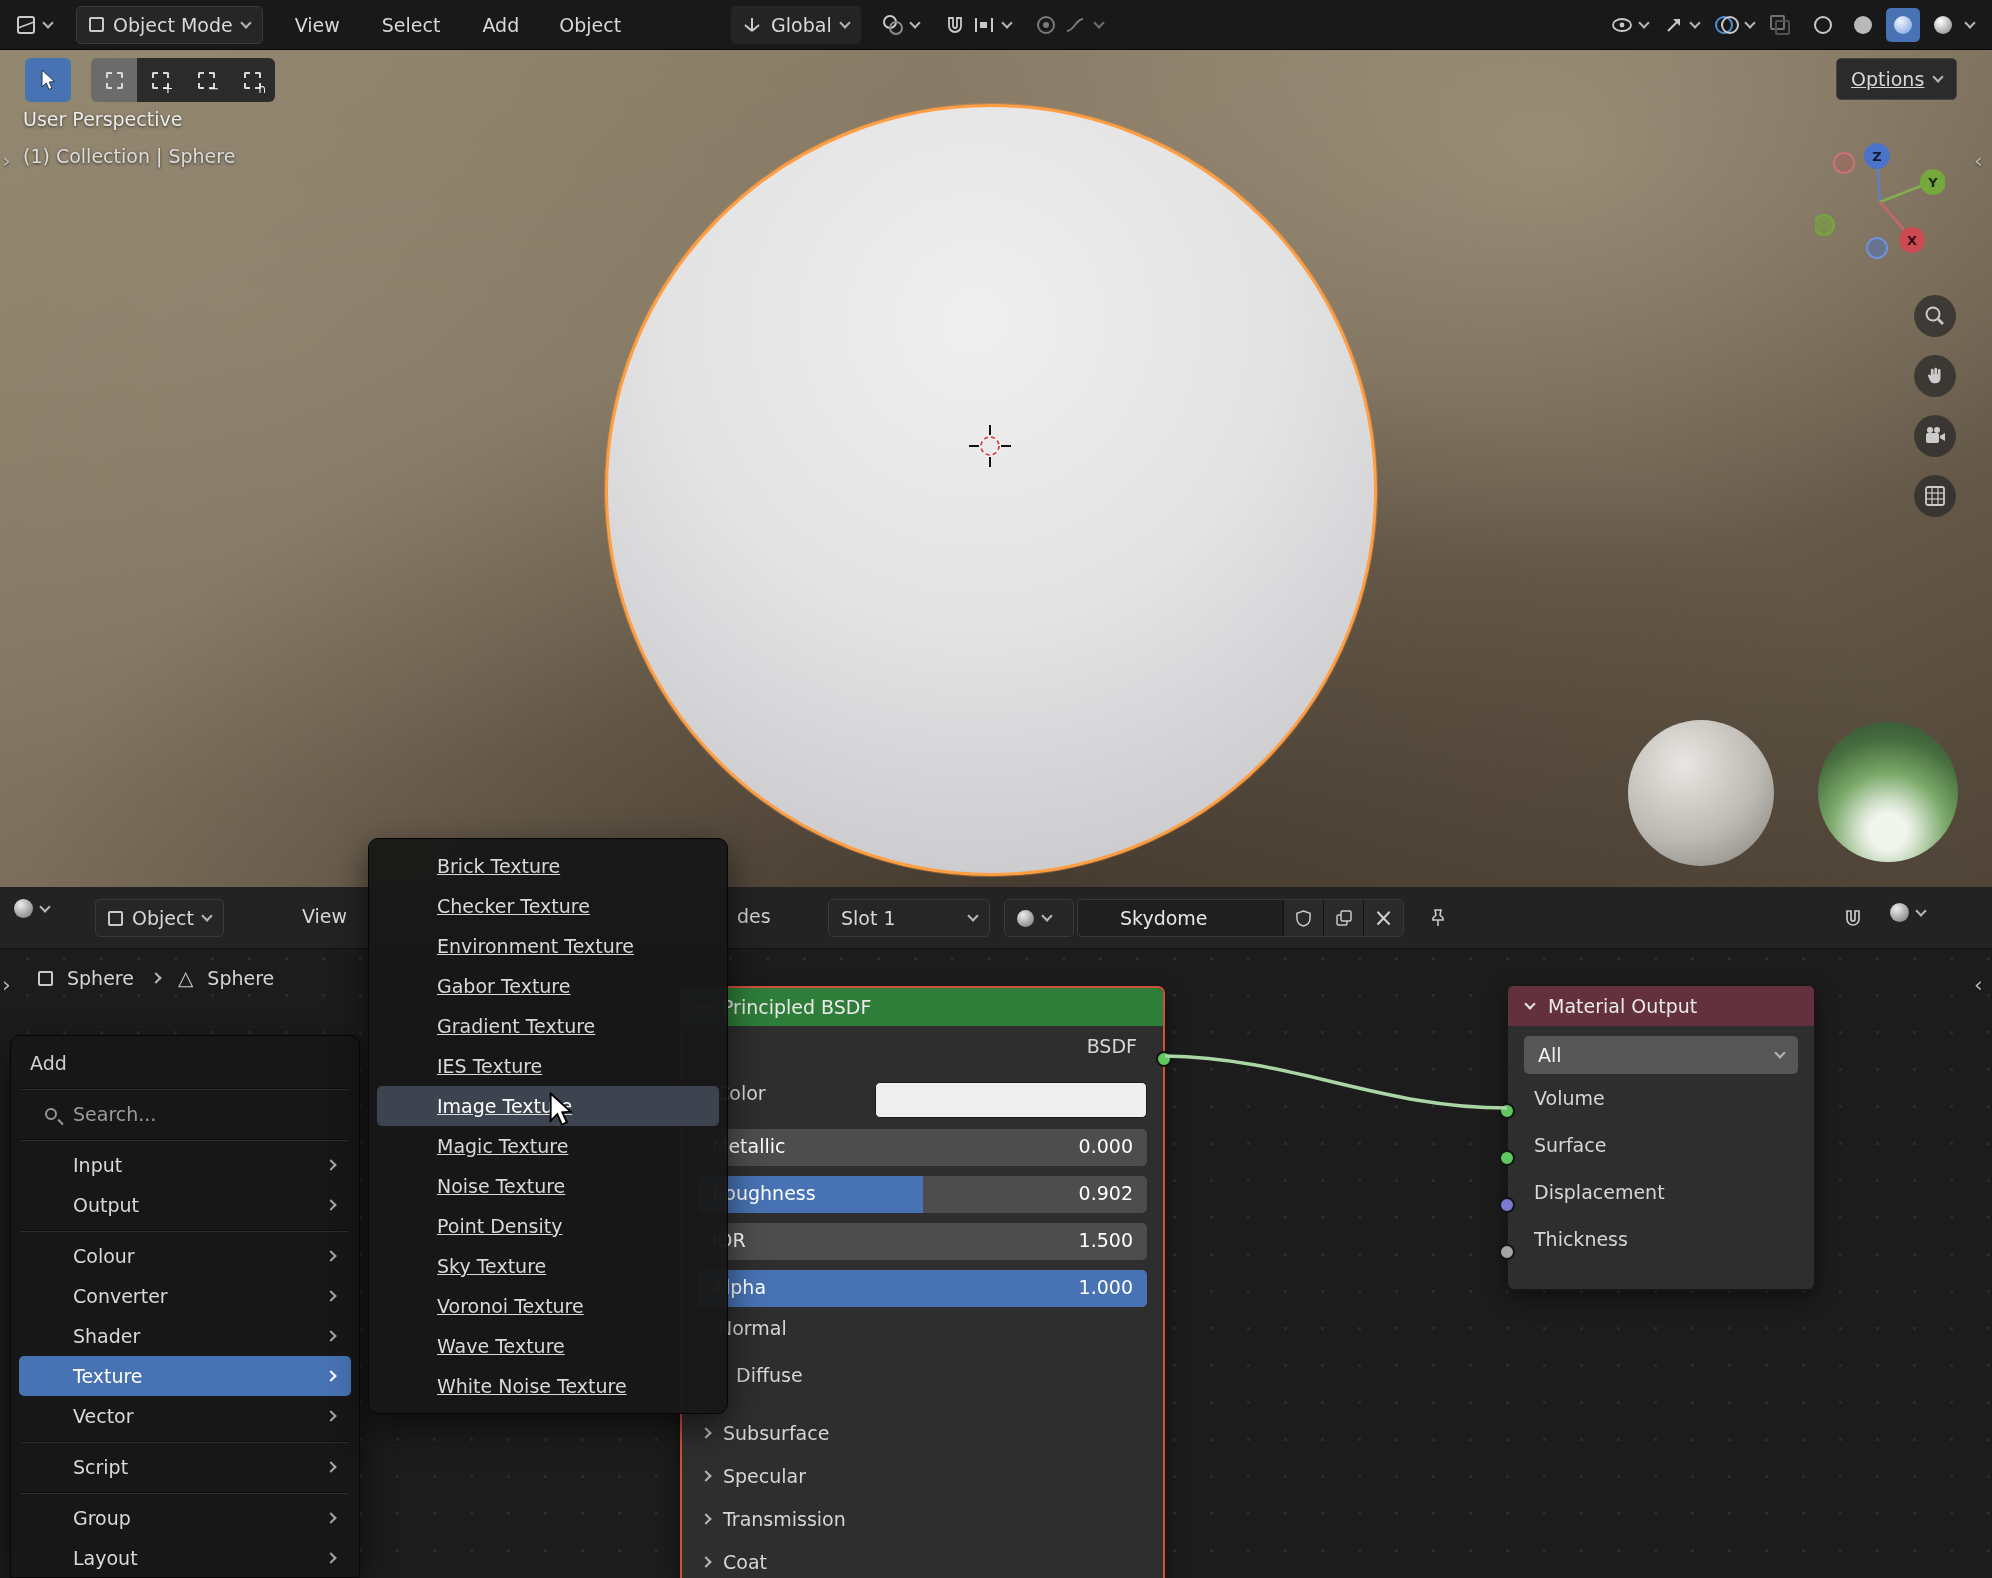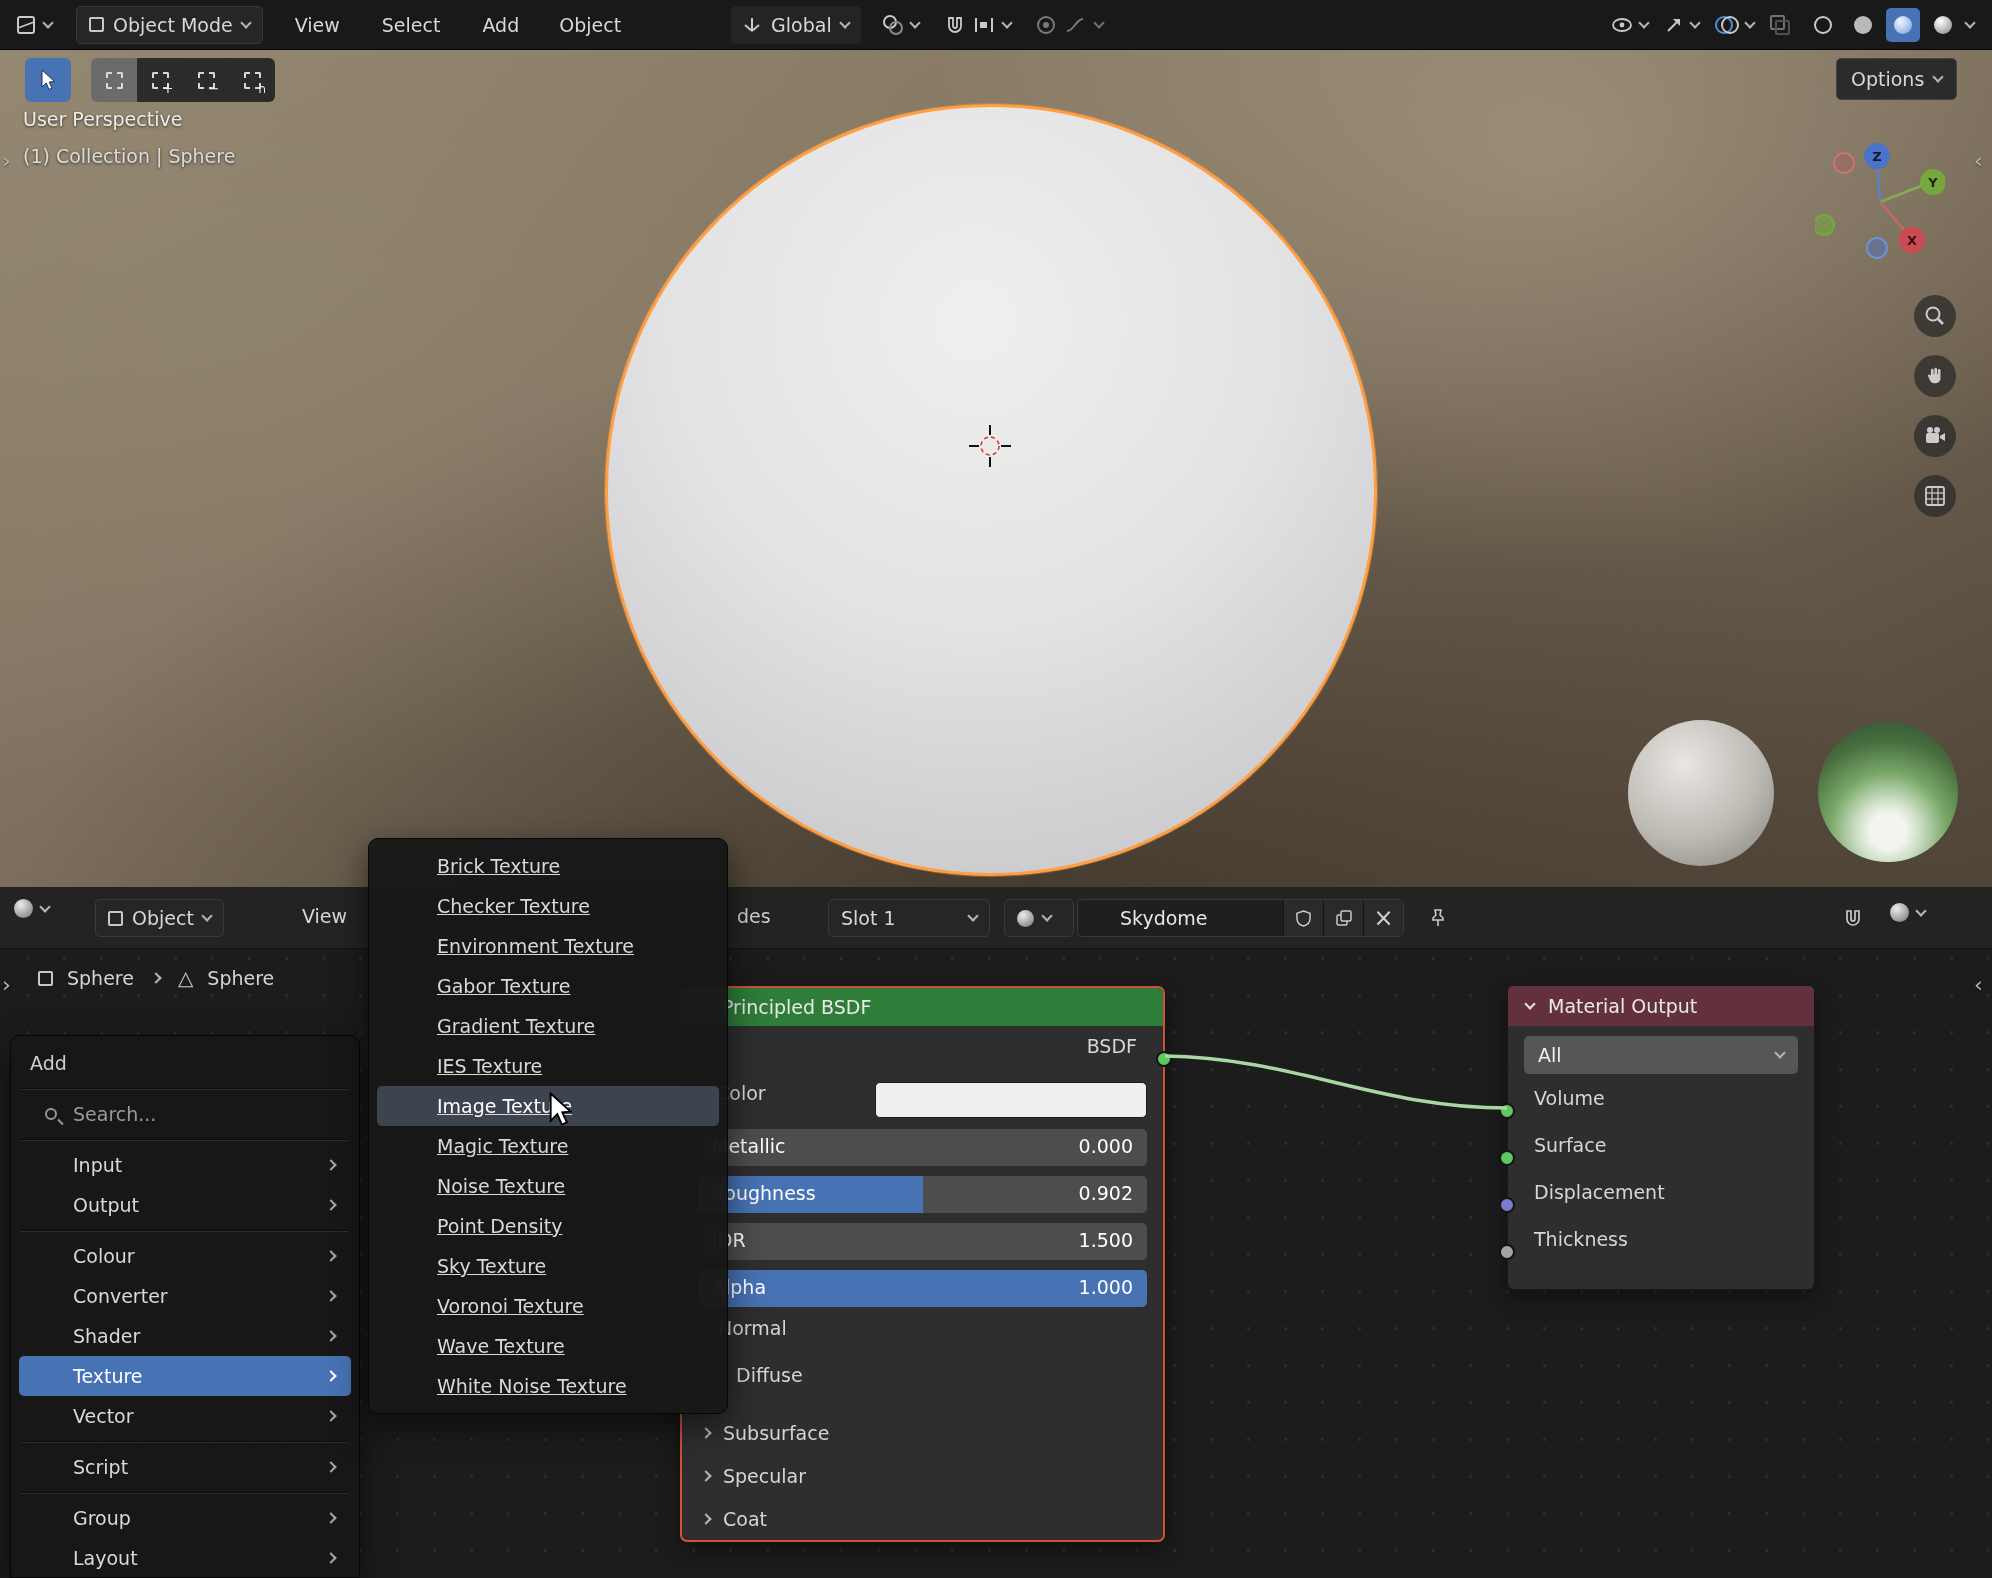--- a/index.html
+++ b/index.html
@@ -209,21 +209,21 @@
             </span>
           </span>
       </div>
     </div>
 
     <div class="abs vp-text" style="left:23px;top:58px;font-size:19px;color:#ececec;">User Perspective</div>
     <div class="abs vp-text" style="left:23px;top:95px;font-size:19px;color:#dcdcdc;">(1) Collection | Sphere</div>
     <span class="abs edge-chev" style="left:2px;top:98px;">›</span>
     <span class="abs edge-chev" style="left:1974px;top:98px;">‹</span>
 
-    <div class="abs flex" id="options-btn" style="left:1836px;top:8px;">
+    <div class="abs flex" id="options-btn" style="left:1836px;top:8px;text-decoration:underline;">
       <span>Options</span>
         <span class="chev"></span>
     </div>
 
     <svg class="abs" style="left:1815px;top:90px;" width="130" height="130">
       <line x1="65" y1="62" x2="62" y2="18" stroke="#5d80c9" stroke-width="2.5"></line>
       <line x1="65" y1="62" x2="116" y2="42" stroke="#84ad50" stroke-width="2.5"></line>
       <line x1="65" y1="62" x2="96" y2="98" stroke="#c96668" stroke-width="2.5"></line>
       <circle cx="62" cy="16" r="13" fill="#4a73c9"></circle>
       <text x="62" y="21" text-anchor="middle" font-size="13" font-weight="bold" fill="#101c33">Z</text>
@@ -325,20 +325,24 @@
       <div class="srow">
         <span class="chev r"></span>
         <span>Subsurface</span>
       </div>
       <div class="srow">
         <span class="chev r"></span>
         <span>Specular</span>
       </div>
       <div class="srow">
         <span class="chev r"></span>
+        <span>Transmission</span>
+      </div>
+      <div class="srow">
+        <span class="chev r"></span>
         <span>Coat</span>
       </div>
     </div>
   </div>
 
   <div class="abs node" style="left:1507px;top:985px;width:308px;border:1px solid #171717;">
     <div class="nheader" style="background:#63303d;height:40px;">
       <span class="chev" style="border-color:#e6e6e6;"></span>
       <span>Material Output</span>
     </div>

